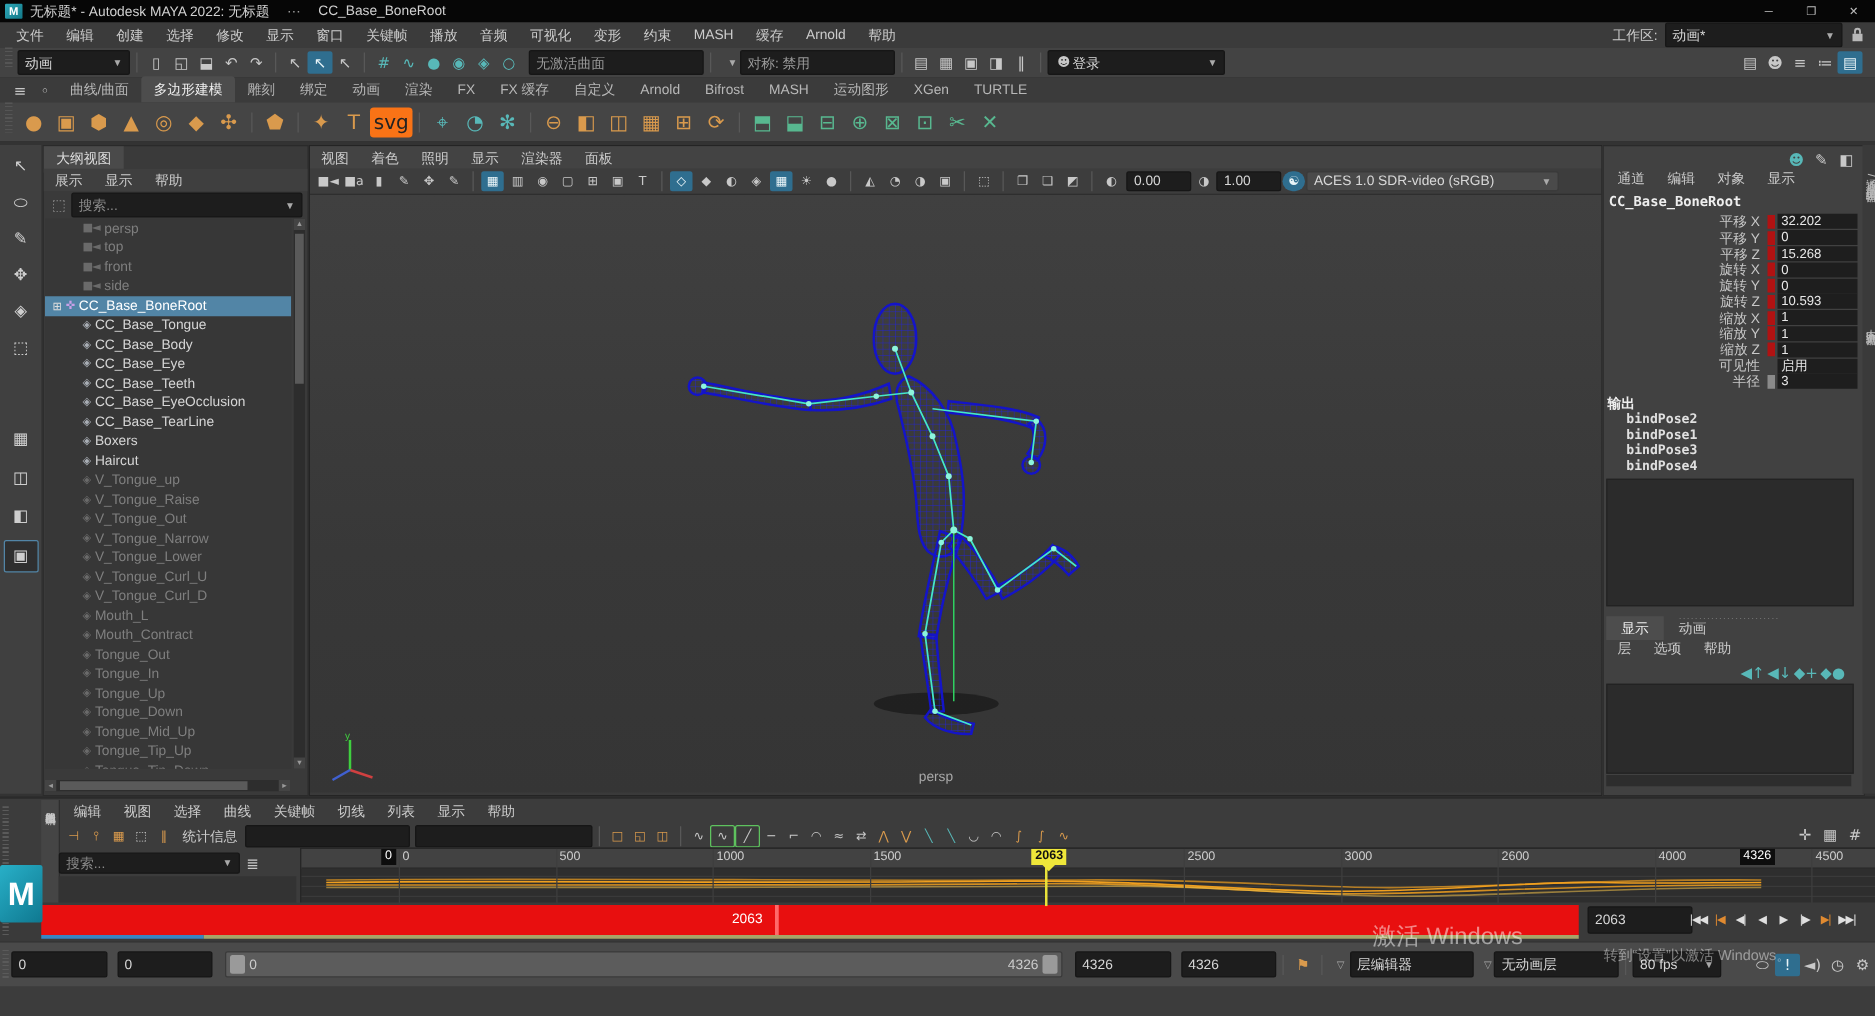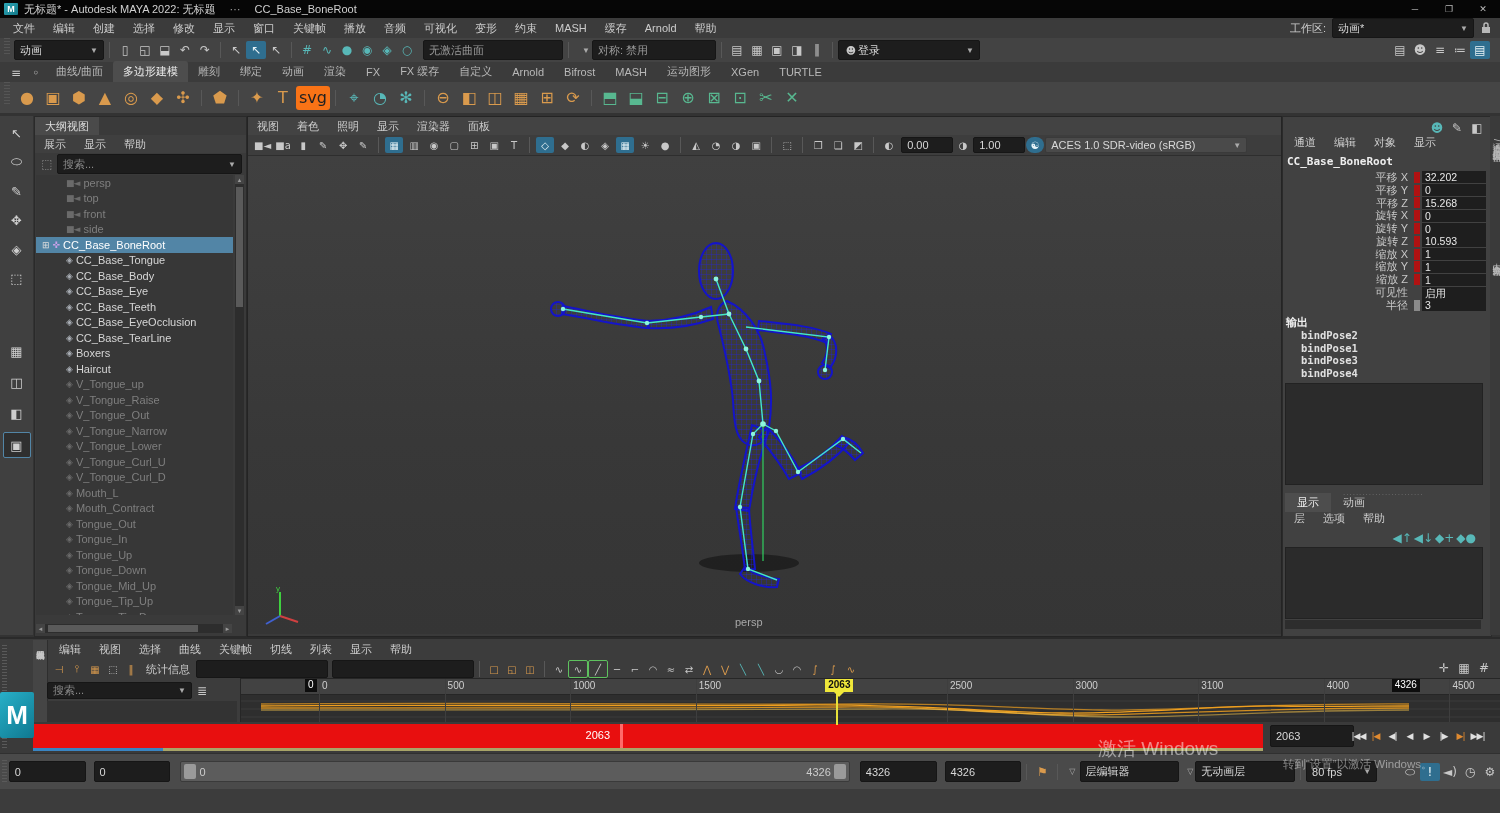--- a/index.html
+++ b/index.html
@@ -782,21 +782,21 @@
           <path d="M20,31 C220,30 440,32 640,30 C740,29 800,38 880,38 C960,38 1040,31 1168,31" opacity="0.55" stroke="#f4c24a"></path>
         </g>
       </svg>
       <div id="ge-ruler">
           <div class="getick" style="left: 81px;">0</div>
           <div class="getick" style="left: 206.6px;">500</div>
           <div class="getick" style="left: 332.2px;">1000</div>
           <div class="getick" style="left: 457.8px;">1500</div>
           <div class="getick" style="left: 709px;">2500</div>
           <div class="getick" style="left: 834.6px;">3000</div>
-          <div class="getick" style="left: 960.2px;">3100</div>
+          <div class="getick" style="left: 960.2px;">2600</div>
           <div class="getick" style="left: 1085.8px;">4000</div>
           <div class="getick" style="left: 1211.4px;">4500</div>
           <div class="geflag black" style="left: 64px;">0</div>
           <div class="geflag yellow" style="left: 584.226px;">2063</div>
           <div class="geflag black" style="left: 1150.69px;">4326</div>
         </div>
     <div class="gegrid" style="left: 78px;"></div>
         <div class="gegrid" style="left: 203.6px;"></div>
         <div class="gegrid" style="left: 329.2px;"></div>
         <div class="gegrid" style="left: 454.8px;"></div>

